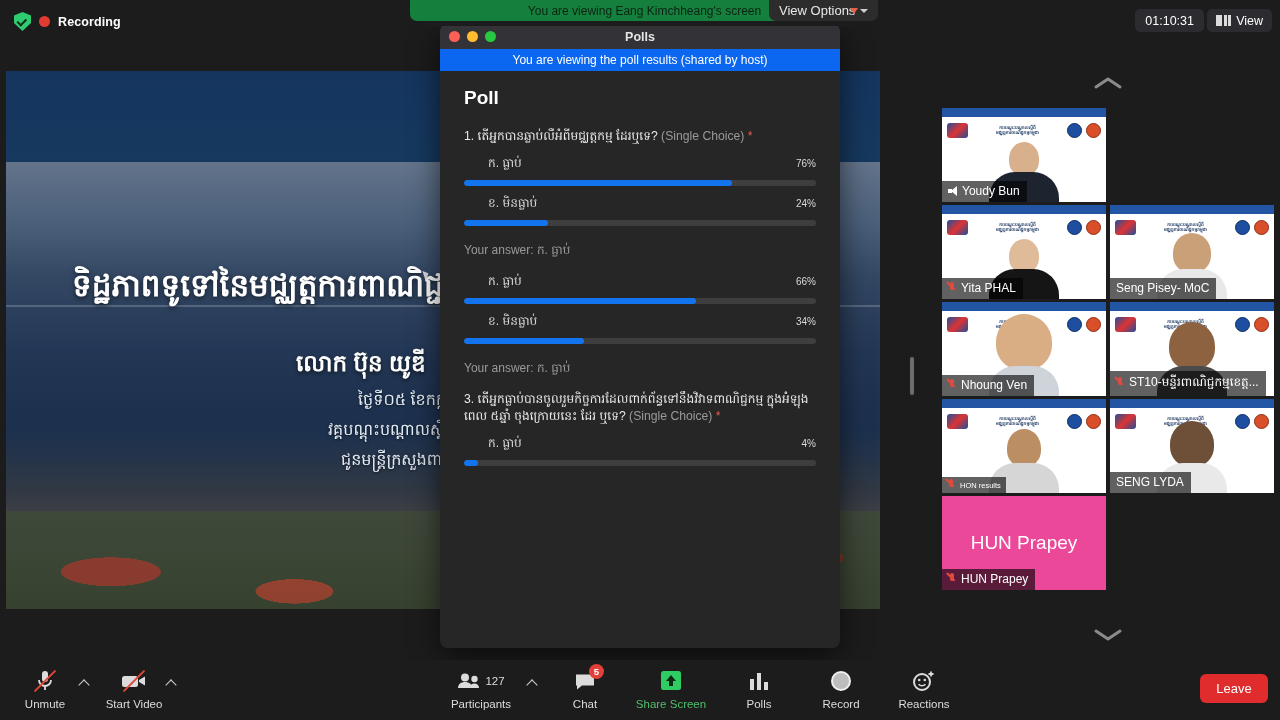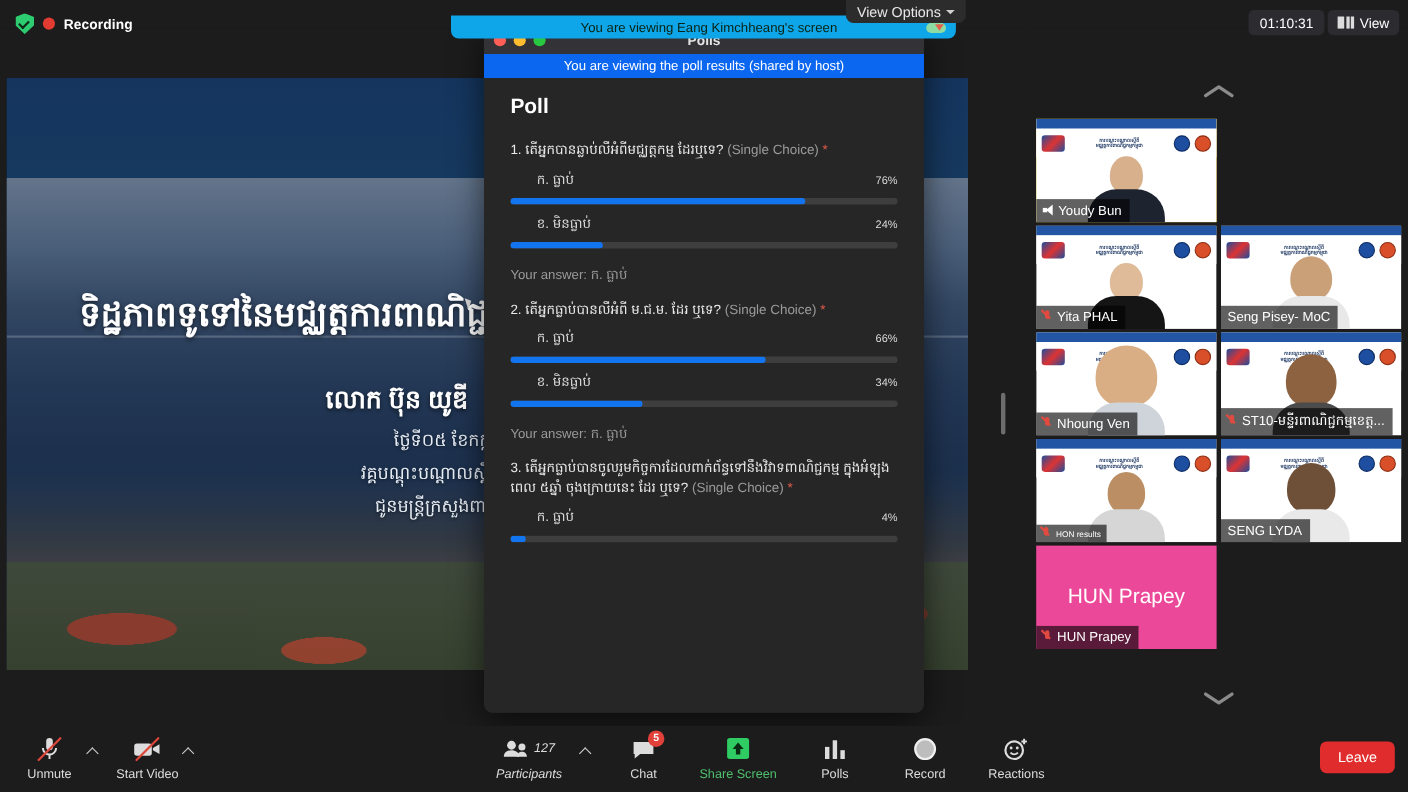--- a/index.html
+++ b/index.html
@@ -23,22 +23,22 @@
     display: flex; align-items: center; justify-content: center;
   }
   .shield:after {
     content: ""; width: 7px; height: 4px; border-left: 2px solid #0d2a16;
     border-bottom: 2px solid #0d2a16; transform: rotate(-45deg) translate(0px,-1px);
   }
   .rec-dot { width: 11px; height: 11px; border-radius: 50%; background: #e23b32; }
   .rec-label { color: #fff; font-size: 12.5px; font-weight: bold; letter-spacing: .1px; }
 
   .share-banner {
-    position: absolute; left: 410px; top: 14px; width: 459px; height: 21px;
-    background: #0ea5e9; border-radius: 0 0 7px 7px;
+    position: absolute; left: 410px; top: 0px; width: 459px; height: 21px;
+    background: #15803d; border-radius: 0 0 7px 7px;
     display: flex; align-items: center;
   }
   .share-banner .sb-text {
     flex: 1; text-align: center; color: #0a2312; font-size: 12px;
     padding-left: 38px; white-space: nowrap;
   }
   .cloud-ic { width: 22px; margin-right: 6px; position: relative; height: 14px; }
   .cloud-ic:before {
     content:""; position:absolute; left:1px; top:3px; width:18px; height:9px;
     background:#8edca4; border-radius:9px;
@@ -523,26 +523,20 @@
           <div class="bar">
               <span style="width: 24%;"></span>
             </div>
           <div class="your-ans">
             <span>Your answer:</span>
             <span>ក. ធ្លាប់</span>
           </div>
         </div>
 
         <div class="q" style="margin-top:13px;">
-          <div class="q-text">
-            <span>2.</span>
-            <span>តើអ្នកធ្លាប់បានលឺអំពី ម.ជ.ម. ដែរ ឬទេ?</span>
-            <span class="meta">(Single Choice)</span>
-            <span class="req">*</span>
-          </div>
           <div class="opt-row">
             <span class="opt-lbl">ក. ធ្លាប់</span>
             <span class="opt-pct">66%</span>
           </div>
           <div class="bar">
               <span style="width: 66%;"></span>
             </div>
           <div class="opt-row">
             <span class="opt-lbl">ខ. មិនធ្លាប់</span>
             <span class="opt-pct">34%</span>
@@ -596,21 +590,21 @@
         <svg width="28" height="20" viewBox="0 0 28 20">
             <rect x="2" y="5" width="16" height="11" rx="2.5" fill="#dcdcdc"></rect>
             <path d="M19 9l6-3.5v9L19 11z" fill="#dcdcdc"></path>
           </svg>
         <span class="slash"></span>
       </div>
       <div class="tb-lbl">Start Video</div>
     </div>
     <div class="caret-up" style="position:absolute;left:167px;top:18px;"></div>
 
-    <div class="tb-item" style="left:444px;font-style:italic;">
+    <div class="tb-item" style="left:444px;">
       <div class="tb-ic" style="gap:4px;">
         <svg width="24" height="18" viewBox="0 0 24 18">
             <circle cx="8" cy="5.5" r="4" fill="#dcdcdc"></circle>
             <path d="M1 16c0-4 3.2-6 7-6s7 2 7 6z" fill="#dcdcdc"></path>
             <circle cx="17.5" cy="7" r="3.2" fill="#dcdcdc"></circle>
             <path d="M12.5 16c.4-3.2 2.6-4.6 5-4.6s4.5 1.6 4.5 4.6z" fill="#dcdcdc"></path>
           </svg>
         <span class="pcount">127</span>
       </div>
       <div class="tb-lbl">Participants</div>

